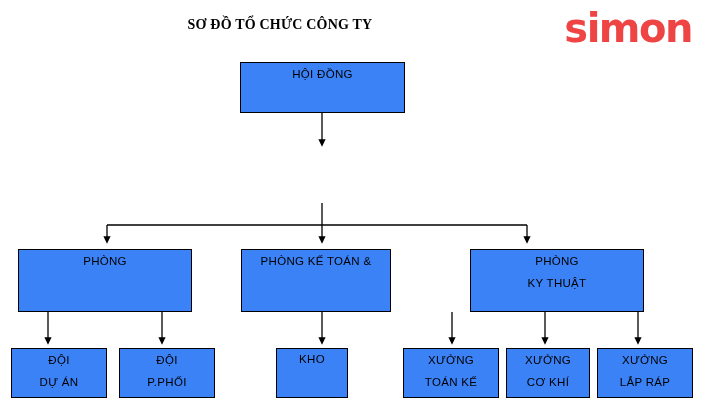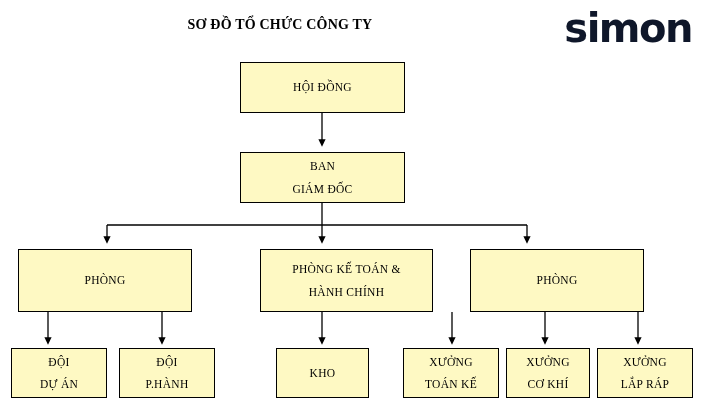--- a/index.html
+++ b/index.html
@@ -55,44 +55,42 @@
     left: 0;
     top: 0;
     width: 708px;
     height: 408px;
   }
 
   .node-box {
     position: absolute;
     box-sizing: border-box;
     border: 1.4px solid #000000;
-    background: #fef9c3;
+    background: #3b82f6;
     display: flex;
     flex-direction: column;
     align-items: center;
-    justify-content: center;
     text-align: center;
     font-size: 11.5px;
     line-height: 1.75;
     letter-spacing: 0.3px;
     white-space: nowrap;
-    font-family: Liberation Serif, serif;
   }
   .node-box .ln { display: block; }
 
   .node-box.two-line { line-height: 1.95; }
 </style>
 </head>
 <body style="background: rgb(255, 255, 255);">
 
 <div id="page-root" style="color: rgb(0, 0, 0);">
 
   <div class="chart-title">SƠ ĐỒ TỔ CHỨC CÔNG TY</div>
 
-  <div class="brand-logo" style="color: #0f172a;">simon</div>
+  <div class="brand-logo" style="color: #ef4444;">simon</div>
 
   <svg id="org-canvas" viewBox="0 0 708 408">
     <defs>
       <marker id="arrowhead" markerWidth="9" markerHeight="9" refX="4.2" refY="4.2" orient="auto" markerUnits="userSpaceOnUse">
         <path d="M0.4,0.6 L8.0,4.2 L0.4,7.8 z" fill="#000000"></path>
       </marker>
     </defs>
 
     <line x1="322" y1="113" x2="322" y2="143" stroke="#000000" stroke-width="1.3" marker-end="url(#arrowhead)"></line>
 
@@ -111,49 +109,45 @@
 
     <line x1="452" y1="312" x2="452" y2="341" stroke="#000000" stroke-width="1.3" marker-end="url(#arrowhead)"></line>
     <line x1="545" y1="312" x2="545" y2="341" stroke="#000000" stroke-width="1.3" marker-end="url(#arrowhead)"></line>
     <line x1="638" y1="312" x2="638" y2="341" stroke="#000000" stroke-width="1.3" marker-end="url(#arrowhead)"></line>
   </svg>
 
   <div class="node-box two-line" style="left: 240px; top: 62px; width: 165px; height: 51px; border-color: rgb(0, 0, 0);">
     <span class="ln">HỘI ĐỒNG</span>
   </div>
 
-  <div class="node-box two-line" style="left: 240px; top: 152px; width: 165px; height: 51px; border-color: rgb(0, 0, 0);">
-    <span class="ln">BAN</span>
-    <span class="ln">GIÁM ĐỐC</span>
-  </div>
 
   <div class="node-box two-line" style="left: 18px; top: 249px; width: 174px; height: 63px; border-color: rgb(0, 0, 0);">
     <span class="ln">PHÒNG</span>
   </div>
 
-  <div class="node-box two-line" style="left: 260px; top: 249px; width: 173px; height: 63px; border-color: rgb(0, 0, 0);">
+  <div class="node-box two-line" style="left: 241px; top: 249px; width: 150px; height: 63px; border-color: rgb(0, 0, 0);">
     <span class="ln">PHÒNG KẾ TOÁN &amp;</span>
-    <span class="ln">HÀNH CHÍNH</span>
   </div>
 
   <div class="node-box two-line" style="left: 470px; top: 249px; width: 174px; height: 63px; border-color: rgb(0, 0, 0);">
     <span class="ln">PHÒNG</span>
+    <span class="ln">KY THUẬT</span>
   </div>
 
   <div class="node-box two-line" style="left: 11px; top: 348px; width: 96px; height: 50px; border-color: rgb(0, 0, 0);">
     <span class="ln">ĐỘI</span>
     <span class="ln">DỰ ÁN</span>
   </div>
 
   <div class="node-box two-line" style="left: 119px; top: 348px; width: 96px; height: 50px; border-color: rgb(0, 0, 0);">
     <span class="ln">ĐỘI</span>
-    <span class="ln">P.HÀNH</span>
+    <span class="ln">P.PHỐI</span>
   </div>
 
-  <div class="node-box" style="left: 276px; top: 348px; width: 93px; height: 50px; border-color: rgb(0, 0, 0);">
+  <div class="node-box" style="left: 276px; top: 348px; width: 72px; height: 50px; border-color: rgb(0, 0, 0);">
     <span class="ln">KHO</span>
   </div>
 
   <div class="node-box two-line" style="left: 403px; top: 348px; width: 96px; height: 50px; border-color: rgb(0, 0, 0);">
     <span class="ln">XƯỞNG</span>
     <span class="ln">TOÁN KẾ</span>
   </div>
 
   <div class="node-box two-line" style="left: 506px; top: 348px; width: 84px; height: 50px; border-color: rgb(0, 0, 0);">
     <span class="ln">XƯỞNG</span>

